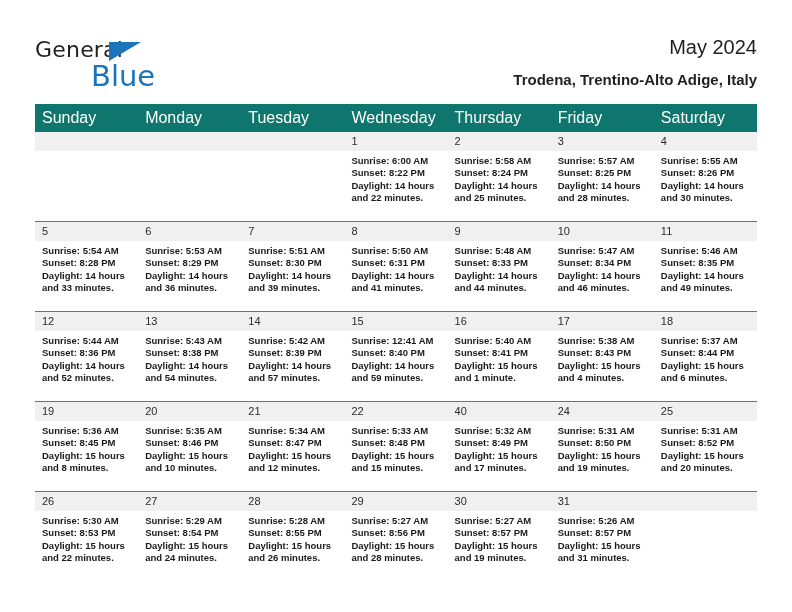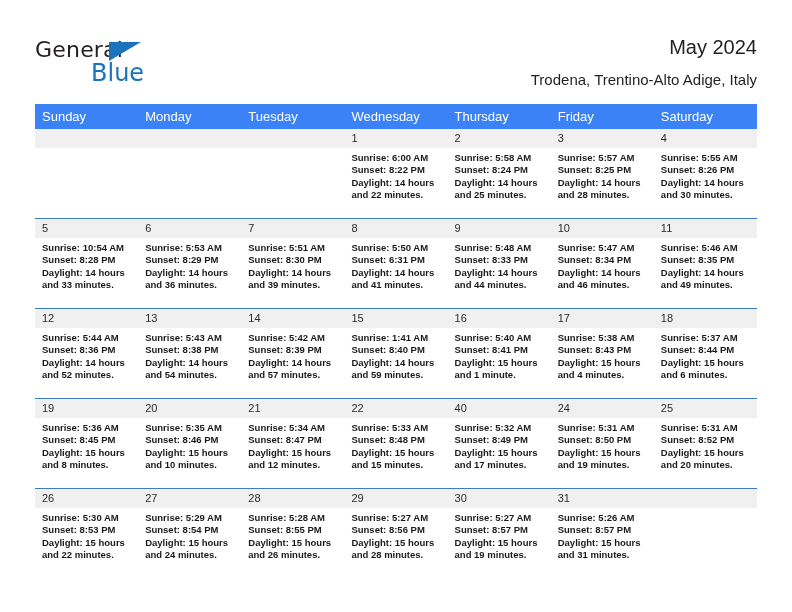--- a/index.html
+++ b/index.html
@@ -52,21 +52,21 @@
     top: 5px;
     width: 0;
     height: 0;
     border-left: 32px solid #1b74bb;
     border-bottom: 19px solid transparent;
   }
   .logo-blue {
     position: absolute;
     left: 56px;
     top: 22px;
-    font-size: 24px;
+    font-size: 29px;
     color: #1b74bb;
     font-family: "DejaVu Sans", sans-serif;
     font-weight: 400;
   }
   .title-wrap {
     position: absolute;
     right: 35px;
     top: 31px;
     text-align: right;
   }
@@ -75,35 +75,36 @@
     color: #231f20;
     line-height: 32px;
     white-space: nowrap;
   }
   .cal-subtitle {
     font-size: 15px;
     color: #231f20;
     line-height: 22px;
     margin-top: 6px;
     white-space: nowrap;
+    font-weight: bold;
   }
 
   
   .calendar {
     position: absolute;
     left: 35px;
     top: 104px;
     width: 722px;
     border-collapse: collapse;
     table-layout: fixed;
   }
   .calendar th {
-    background: #3b82f6;
+    background: #0f766e;
     color: #ffffff;
-    font-size: 13px;
+    font-size: 16px;
     font-weight: normal;
     text-align: left;
     padding: 5px 0 5px 7px;
     height: 12px;
     border: none;
   }
   .calendar td {
     vertical-align: top;
     padding: 0;
     border: none;
@@ -255,21 +256,21 @@
                 <div>and 30 minutes.</div>
               </div>
             </div>
           </td>
         </tr>
         <tr>
           <td>
             <div class="cell-inner">
               <div class="daynum">5</div>
               <div class="details">
-                <div>Sunrise: 10:54 AM</div>
+                <div>Sunrise: 5:54 AM</div>
                 <div>Sunset: 8:28 PM</div>
                 <div>Daylight: 14 hours</div>
                 <div>and 33 minutes.</div>
               </div>
             </div>
           </td>
           <td>
             <div class="cell-inner">
               <div class="daynum">6</div>
               <div class="details">
@@ -367,21 +368,21 @@
                 <div>Sunset: 8:39 PM</div>
                 <div>Daylight: 14 hours</div>
                 <div>and 57 minutes.</div>
               </div>
             </div>
           </td>
           <td>
             <div class="cell-inner">
               <div class="daynum">15</div>
               <div class="details">
-                <div>Sunrise: 1:41 AM</div>
+                <div>Sunrise: 12:41 AM</div>
                 <div>Sunset: 8:40 PM</div>
                 <div>Daylight: 14 hours</div>
                 <div>and 59 minutes.</div>
               </div>
             </div>
           </td>
           <td>
             <div class="cell-inner">
               <div class="daynum">16</div>
               <div class="details">

